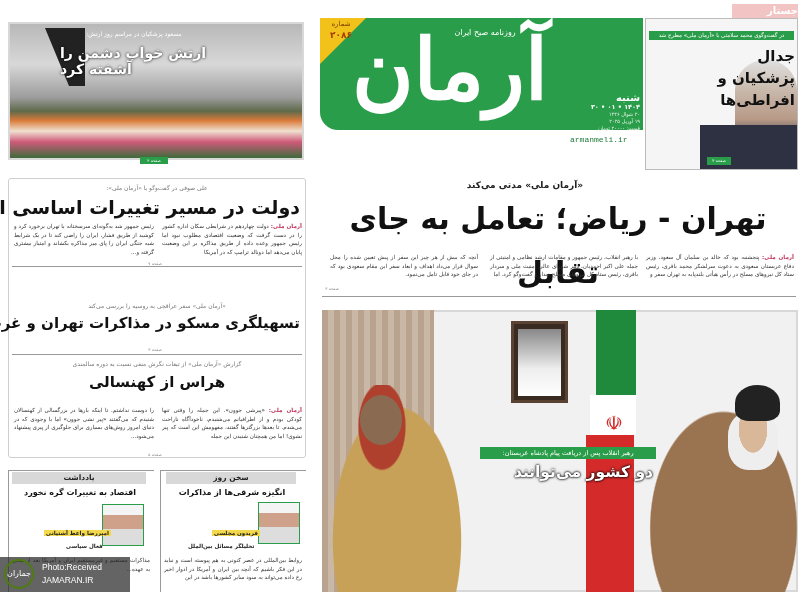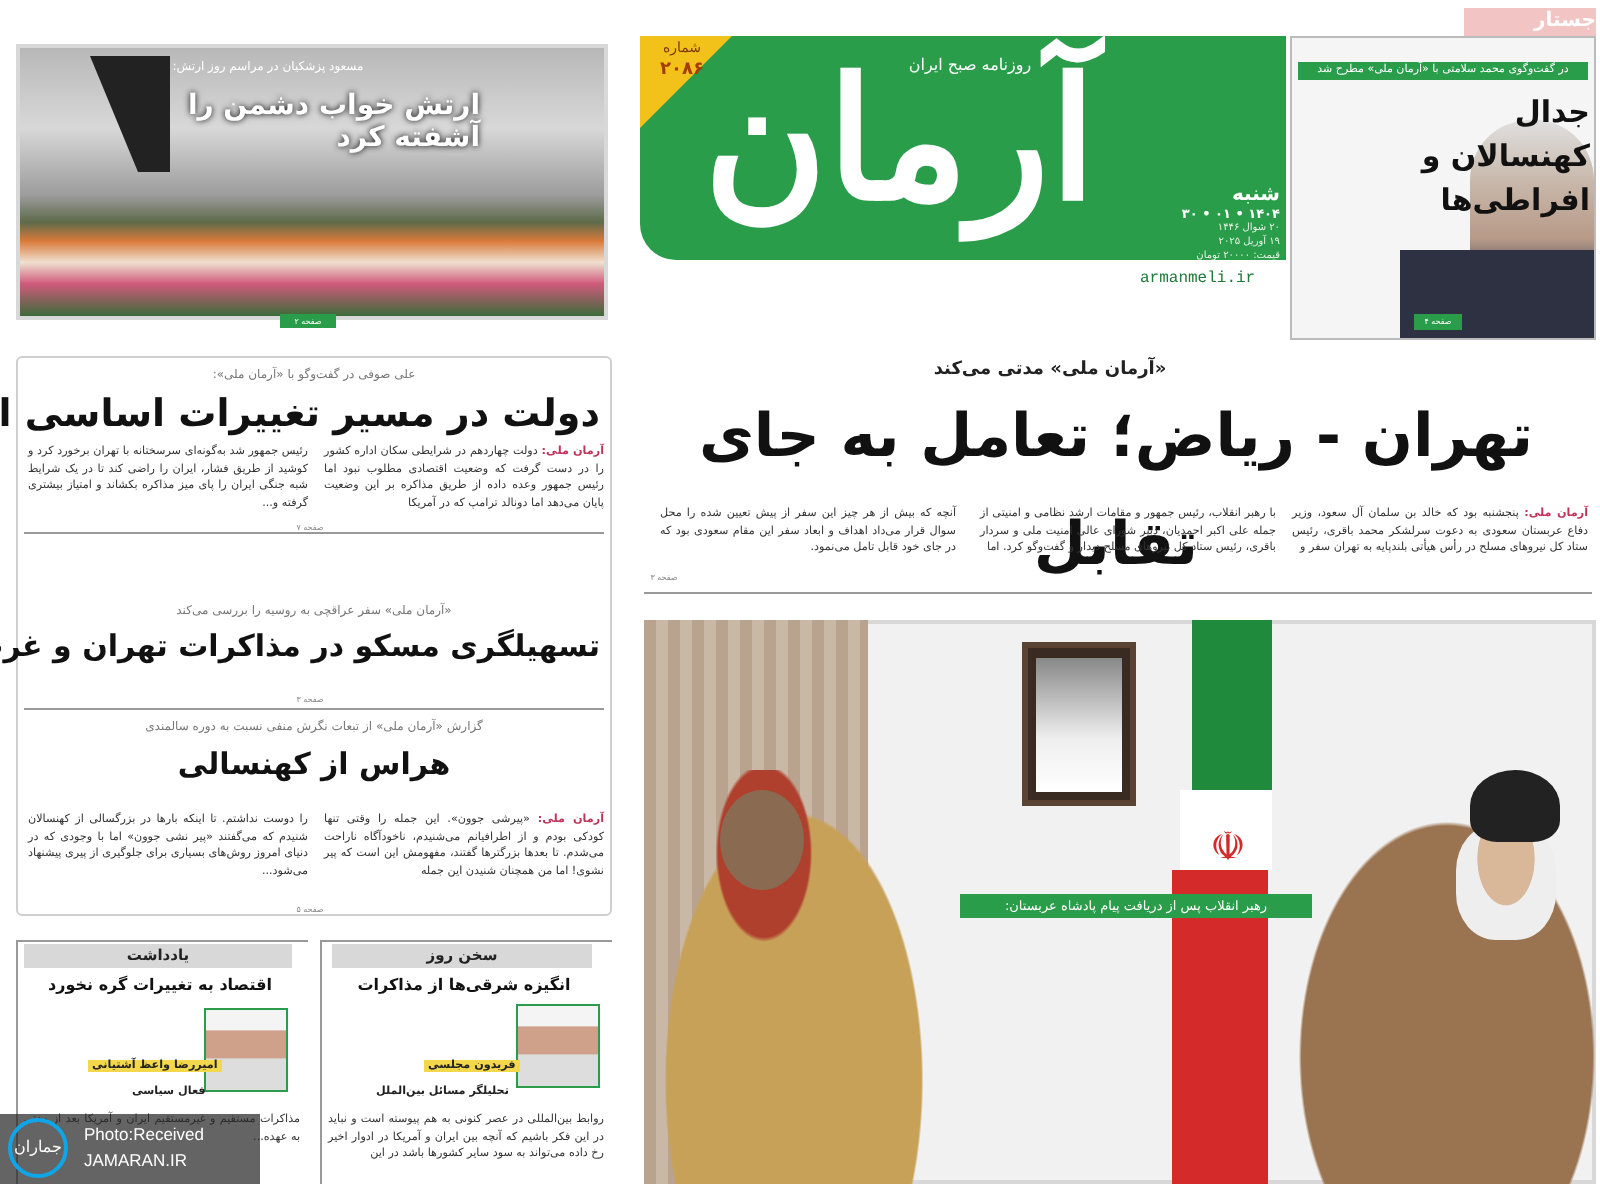--- a/index.html
+++ b/index.html
@@ -24,21 +24,21 @@
 .tr-box{left:645px;top:18px;width:153px;height:152px;border:1px solid #bbb;background:#f5f5f5;overflow:hidden}
 .tr-kicker{left:649px;top:31px;width:145px;height:9px;background:#2a9d4a;color:#fff;font-size:5.5px;line-height:9px;text-align:center;white-space:nowrap;overflow:hidden}
 .tr-title{left:700px;top:45px;width:95px;font-size:15px;font-weight:bold;color:#111;line-height:22px;text-align:right}
 .tr-photo{left:735px;top:60px;width:62px;height:108px;background:linear-gradient(180deg,#e0e0e0 0%,#c7b6a8 30%,#b89a88 55%,#3a3f4e 75%,#2c3040 100%);border-radius:30px 30px 0 0}
 .tr-suit{left:700px;top:125px;width:97px;height:44px;background:#2d3142}
 .tr-page{left:707px;top:157px;width:24px;height:8px;background:#2a9d4a;color:#fff;font-size:4px;text-align:center;line-height:8px}
 
 .tl-photo{left:8px;top:22px;width:296px;height:138px;background:linear-gradient(180deg,#b8b8b8 0%,#d8d8d8 30%,#9c9c9c 55%,#5e6a4a 65%,#d97a3a 72%,#f0e0d0 80%,#cf5a7a 88%,#3d6b3b 100%)}
 .tl-dark{left:45px;top:28px;width:40px;height:58px;background:#222;clip-path:polygon(0 0,100% 0,100% 100%,60% 100%)}
 .tl-kicker{left:60px;top:30px;width:148px;font-size:6px;color:#fff;text-align:center}
-.tl-title{left:60px;top:45px;width:180px;font-size:14px;font-weight:bold;color:#fff;text-align:right;text-shadow:0 0 3px #000}
+.tl-title{left:60px;top:45px;width:180px;font-size:14px;font-weight:bold;color:#fff;text-align:left;text-shadow:0 0 3px #000}
 .tl-page{left:140px;top:157px;width:28px;height:7px;background:#2a9d4a;color:#fff;font-size:4px;line-height:7px;text-align:center}
 
 .lc-box{left:8px;top:178px;width:298px;height:280px;border:1px solid #cfcfcf;border-radius:3px}
 .kicker{font-size:6px;color:#777;text-align:center;white-space:nowrap}
 .h1{font-weight:bold;color:#111;text-align:center;white-space:nowrap}
 .body{font-size:5.6px;color:#333;line-height:8.5px;text-align:justify}
 .body .src{color:#c0335a;font-weight:bold}
 .divider{height:1px;background:#999}
 .pagemark{font-size:4px;color:#888;text-align:center}
 
@@ -61,21 +61,21 @@
 .leader-face{left:728px;top:412px;width:50px;height:58px;background:radial-gradient(ellipse at 50% 30%,#d9b89a 0 40%,#eee 41%);border-radius:40%}
 .mp-kicker{left:480px;top:447px;width:176px;height:12px;background:#2a9d4a;color:#fff;font-size:6.5px;line-height:12px;text-align:center;white-space:nowrap}
 .mp-title{left:465px;top:462px;width:188px;font-size:15.5px;font-weight:bold;color:#fff;text-align:right;line-height:20px;text-shadow:0 0 3px #000,0 0 2px #000}
 
 .bc-head{height:12px;background:#d8d8d8;font-size:7.5px;font-weight:bold;color:#222;text-align:center;line-height:12px}
 .bc-title{font-size:8px;font-weight:bold;color:#111;text-align:center}
 .bc-photo{border:1px solid #2a9d4a;background:linear-gradient(180deg,#f4f4f4 0 25%,#cfa08a 26% 60%,#ddd 61%)}
 .bc-name{background:#f2d84a;font-size:5.6px;font-weight:bold;color:#222;padding:0 2px;white-space:nowrap}
 .bc-role{font-size:5.6px;font-weight:bold;color:#222;white-space:nowrap}
 .watermark{left:0;top:557px;width:130px;height:35px;background:rgba(40,40,40,0.72)}
-.wm-logo{left:4px;top:559px;width:30px;height:30px;border:2px solid #0ea5e9;border-radius:50%;color:#fff;font-size:8px;text-align:center;line-height:26px}
+.wm-logo{left:4px;top:559px;width:30px;height:30px;border:2px solid #4d7c0f;border-radius:50%;color:#fff;font-size:8px;text-align:center;line-height:26px}
 .wm-text{left:42px;top:561px;width:90px;font-size:8.5px;color:#fff;direction:ltr;text-align:left;line-height:13px;font-family:"Liberation Sans",sans-serif}
 </style>
 </head>
 <body>
 
 <div class="abs masthead"></div>
 <div class="abs mast-logo">آرمان ملی</div>
 <div class="abs issue-tri"></div>
 <div class="abs issue-lbl">شماره</div>
 <div class="abs issue-num">۲۰۸۶</div>
@@ -89,21 +89,21 @@
 </div>
 <div class="abs site">armanmeli.ir</div>
 
 <div class="abs tr-tab">
     <span>جستار</span>
   </div>
 <div class="abs tr-box"></div>
 <div class="abs tr-photo"></div>
 <div class="abs tr-suit"></div>
 <div class="abs tr-kicker">در گفت‌وگوی محمد سلامتی با «آرمان ملی» مطرح شد</div>
-<div class="abs tr-title">جدال کهنسالان و افراطی‌ها</div>
+<div class="abs tr-title">جدال پزشکیان و افراطی‌ها</div>
 <div class="abs tr-page">صفحه ۴</div>
 
 <div class="abs tl-photo photo-box"></div>
 <div class="abs tl-dark"></div>
 <div class="abs tl-kicker">مسعود پزشکیان در مراسم روز ارتش:</div>
 <div class="abs tl-title">ارتش خواب دشمن را آشفته کرد</div>
 <div class="abs tl-page">صفحه ۲</div>
 
 <div class="abs mh-kicker">«آرمان ملی» مدتی می‌کند</div>
 <div class="abs mh-title">تهران - ریاض؛ تعامل به جای تقابل</div>
@@ -121,20 +121,21 @@
 <div class="abs flag-w"></div>
 <div class="abs flag-r"></div>
 <div class="abs emblem">☫</div>
 <div class="abs saudi"></div>
 <div class="abs saudi-face"></div>
 <div class="abs leader"></div>
 <div class="abs leader-face"></div>
 <div class="abs leader-head"></div>
 <div class="abs mp-kicker">رهبر انقلاب پس از دریافت پیام پادشاه عربستان:</div>
 <div class="abs mp-title">
+  <div>دو کشور می‌توانند</div>
 </div>
 
 <div class="abs lc-box"></div>
 <div class="abs kicker" style="left:14px;top:184px;width:286px">علی صوفی در گفت‌وگو با «آرمان ملی»:</div>
 <div class="abs h1" style="left:14px;top:196px;width:286px;font-size:19px">دولت در مسیر تغییرات اساسی است</div>
 <div class="abs body" style="left:162px;top:222px;width:140px"><span class="src">آرمان ملی:</span> <span>دولت چهاردهم در شرایطی سکان اداره کشور را در دست گرفت که وضعیت اقتصادی مطلوب نبود اما رئیس جمهور وعده داده از طریق مذاکره بر این وضعیت پایان می‌دهد اما دونالد ترامپ که در آمریکا</span></div>
 <div class="abs body" style="left:14px;top:222px;width:140px"><span>رئیس جمهور شد به‌گونه‌ای سرسختانه با تهران برخورد کرد و کوشید از طریق فشار، ایران را راضی کند تا در یک شرایط شبه جنگی ایران را پای میز مذاکره بکشاند و امتیاز بیشتری گرفته و...</span></div>
 <div class="abs pagemark" style="left:140px;top:261px;width:30px">صفحه ۷</div>
 <div class="abs divider" style="left:12px;top:266px;width:290px"></div>
 

